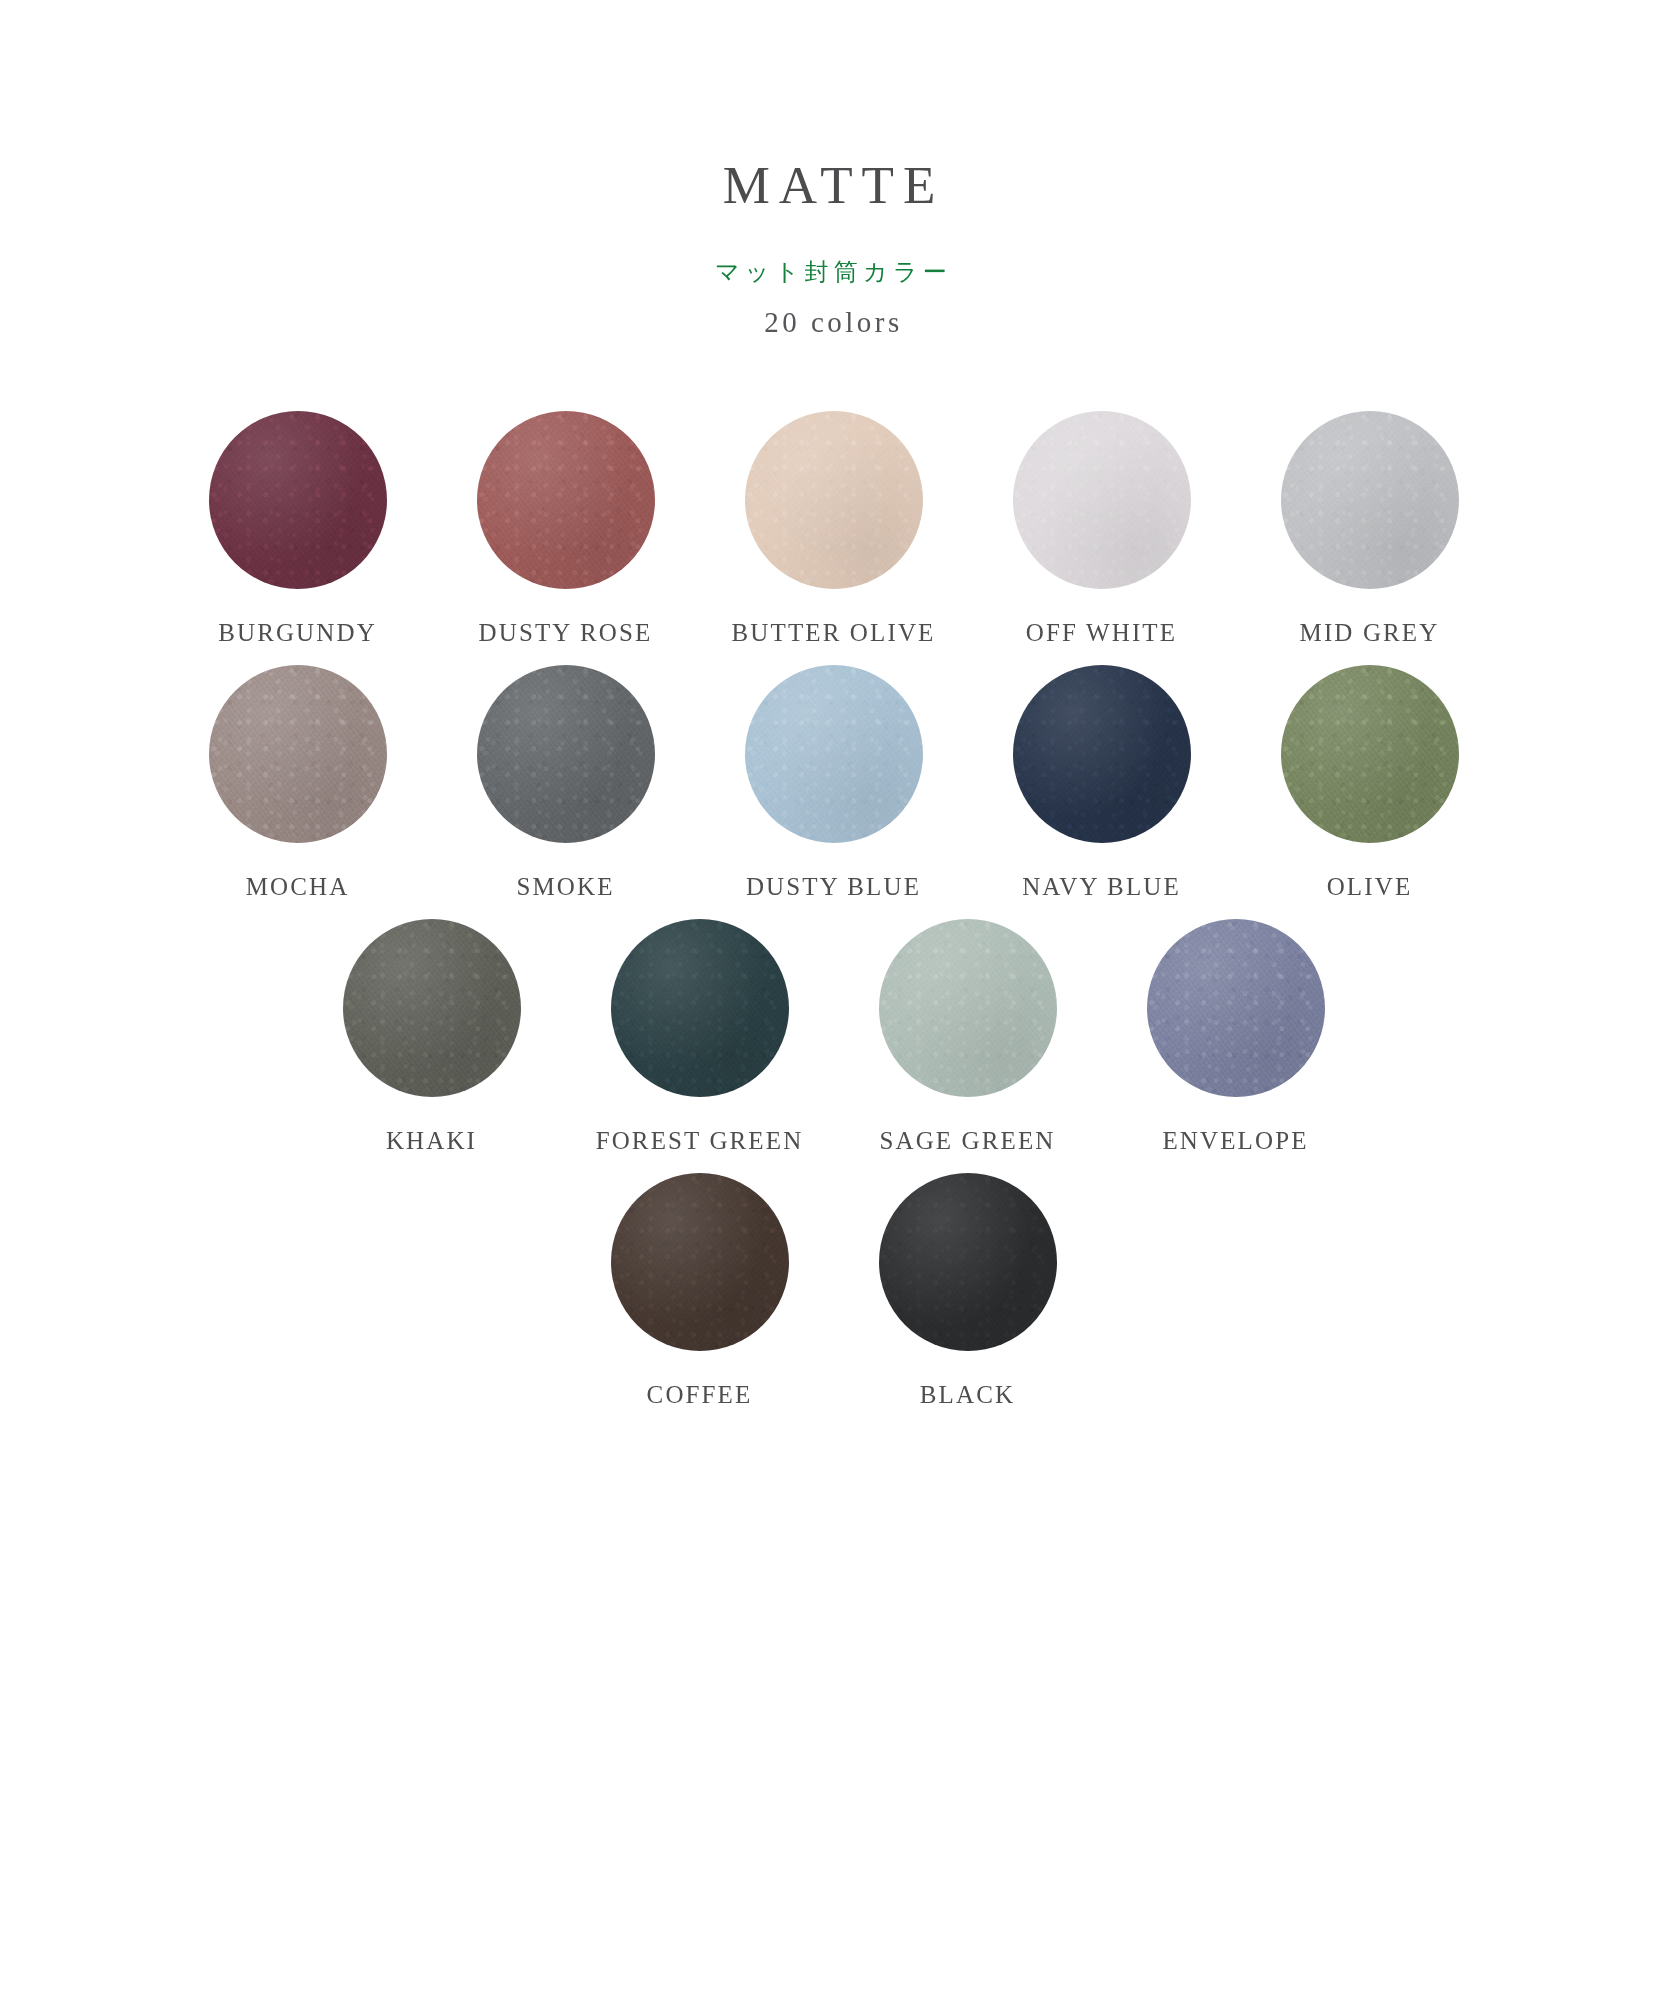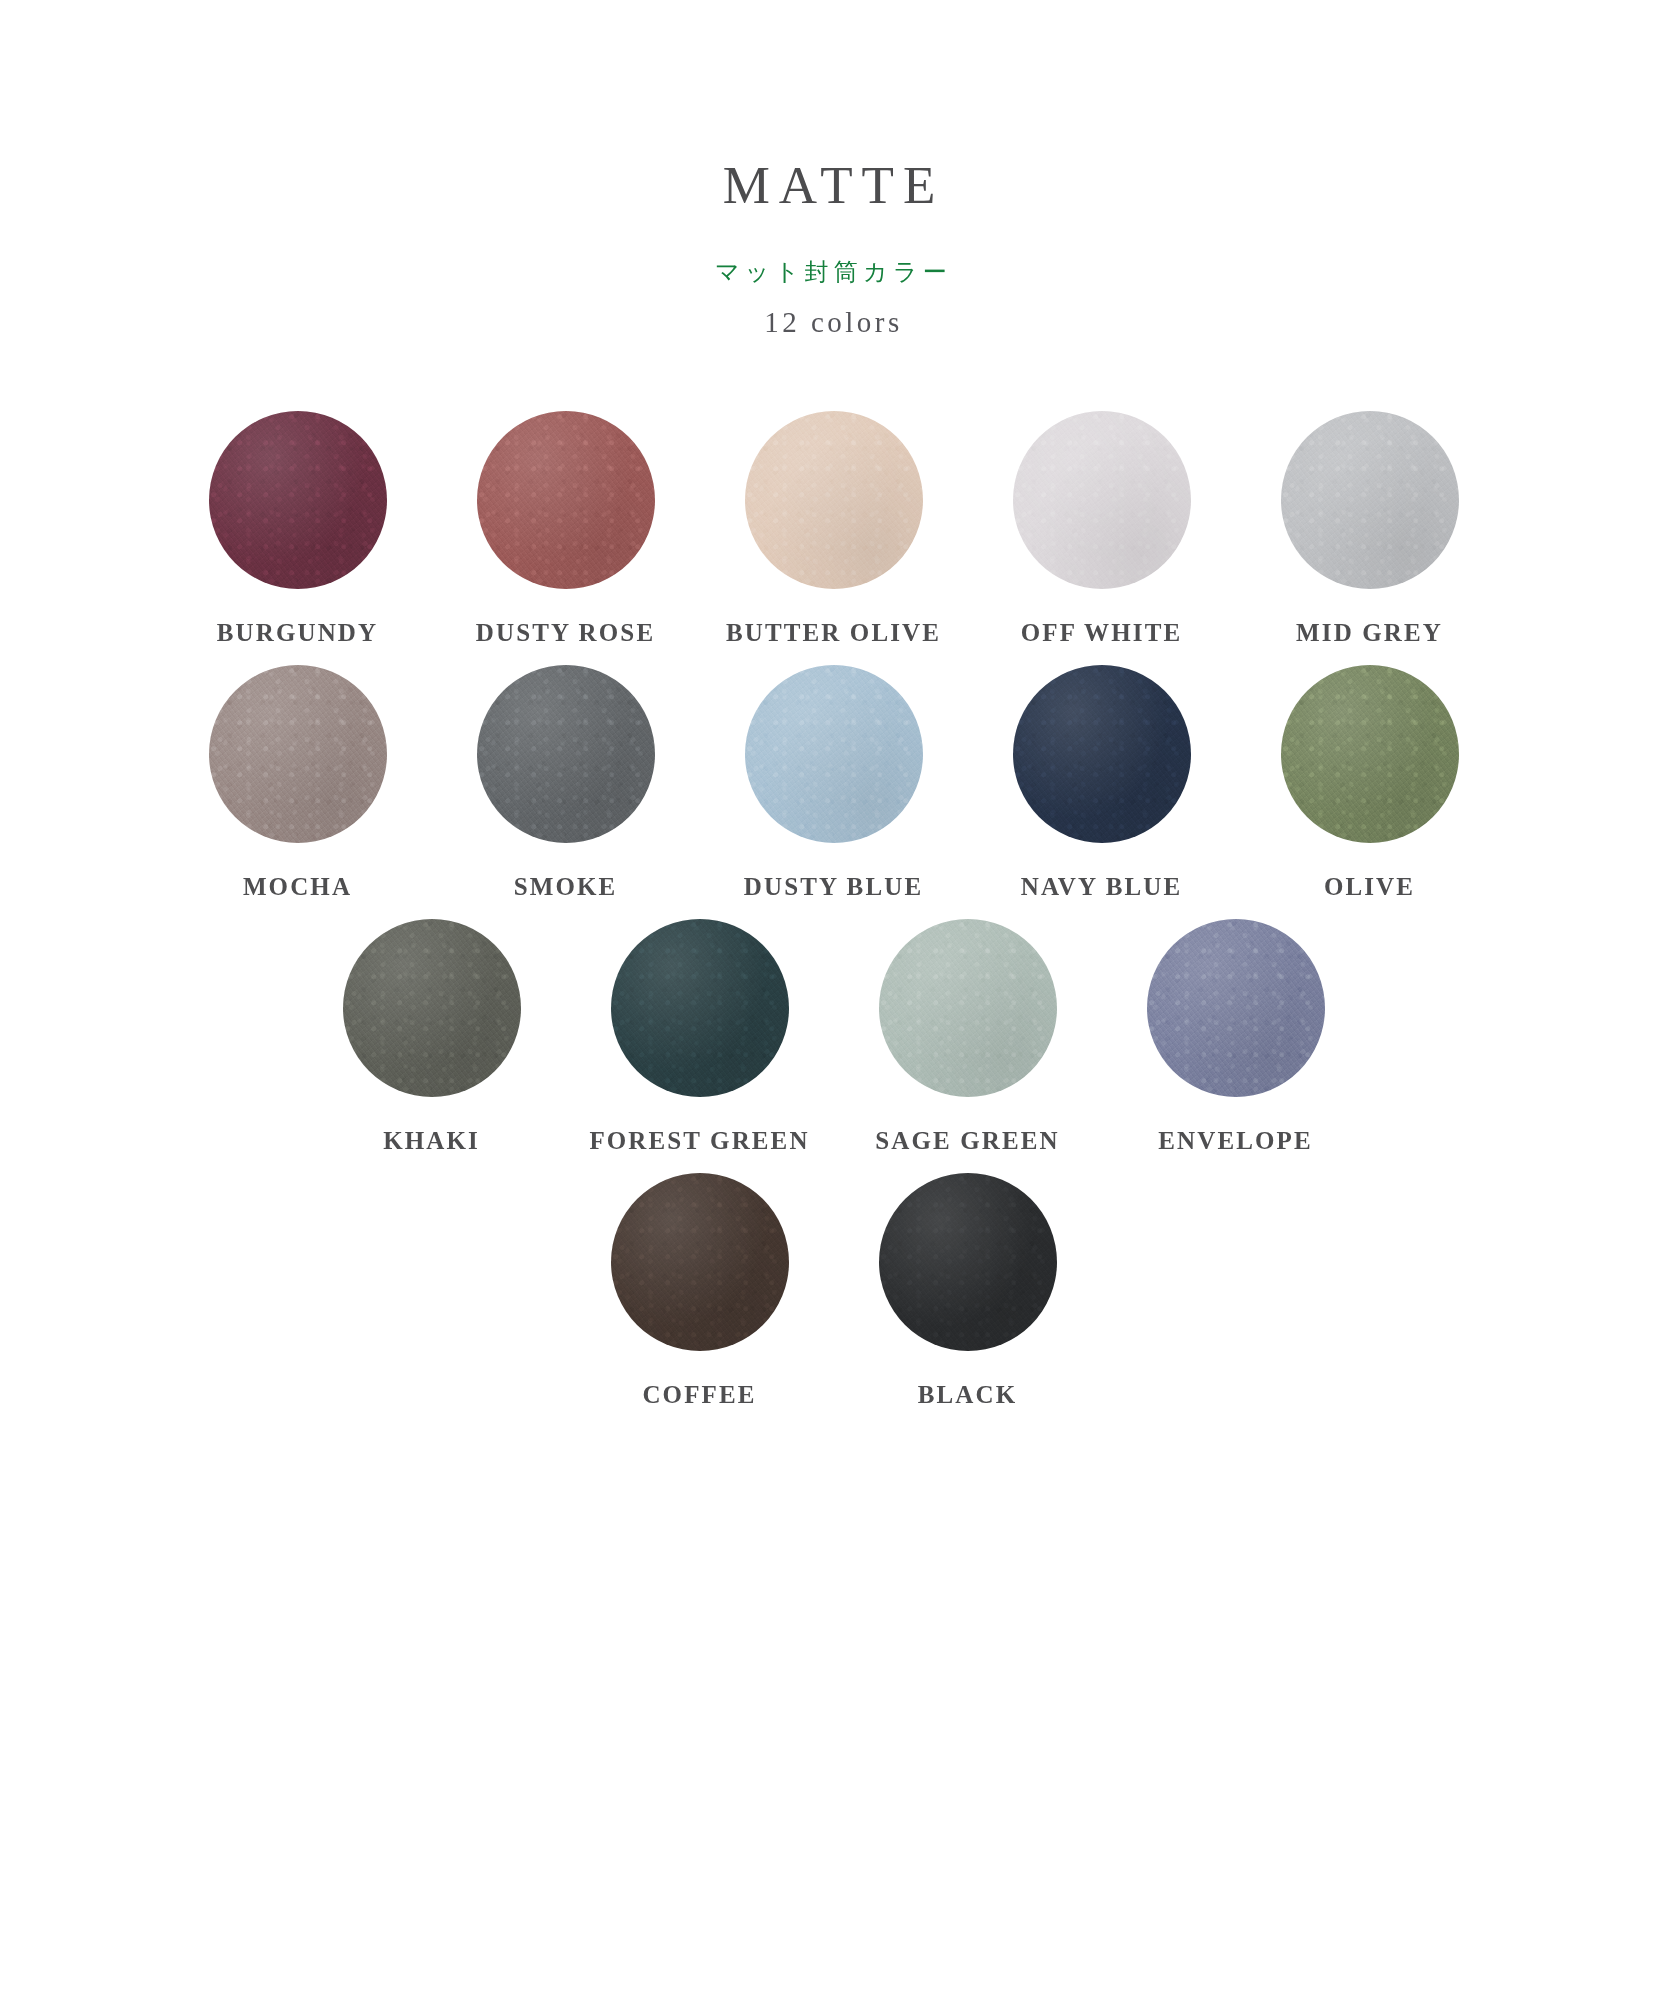--- a/index.html
+++ b/index.html
@@ -113,32 +113,31 @@
   }
 
   .label {
     margin-top: 30px;
     font-family: "Liberation Serif", "DejaVu Serif", serif;
     font-size: 25px;
     letter-spacing: 0.085em;
     color: #4e4e50;
     white-space: nowrap;
     text-align: center;
-    font-weight: bold;
   }
 </style>
 </head>
 <body>
 
 <div class="page">
 
   <div class="header">
     <div class="title-line">MATTE</div>
     <div class="subtitle-jp">マット封筒カラー</div>
-    <div class="subtitle-count">12 colors</div>
+    <div class="subtitle-count">20 colors</div>
   </div>
 
   <div class="grid" id="swatch-grid">
       <div class="row">
         <div class="cell">
           <div class="swatch" style="background: rgb(108, 50, 68);">
             <div class="grain"></div>
             <div class="sheen"></div>
           </div>
           <div class="label">BURGUNDY</div>

